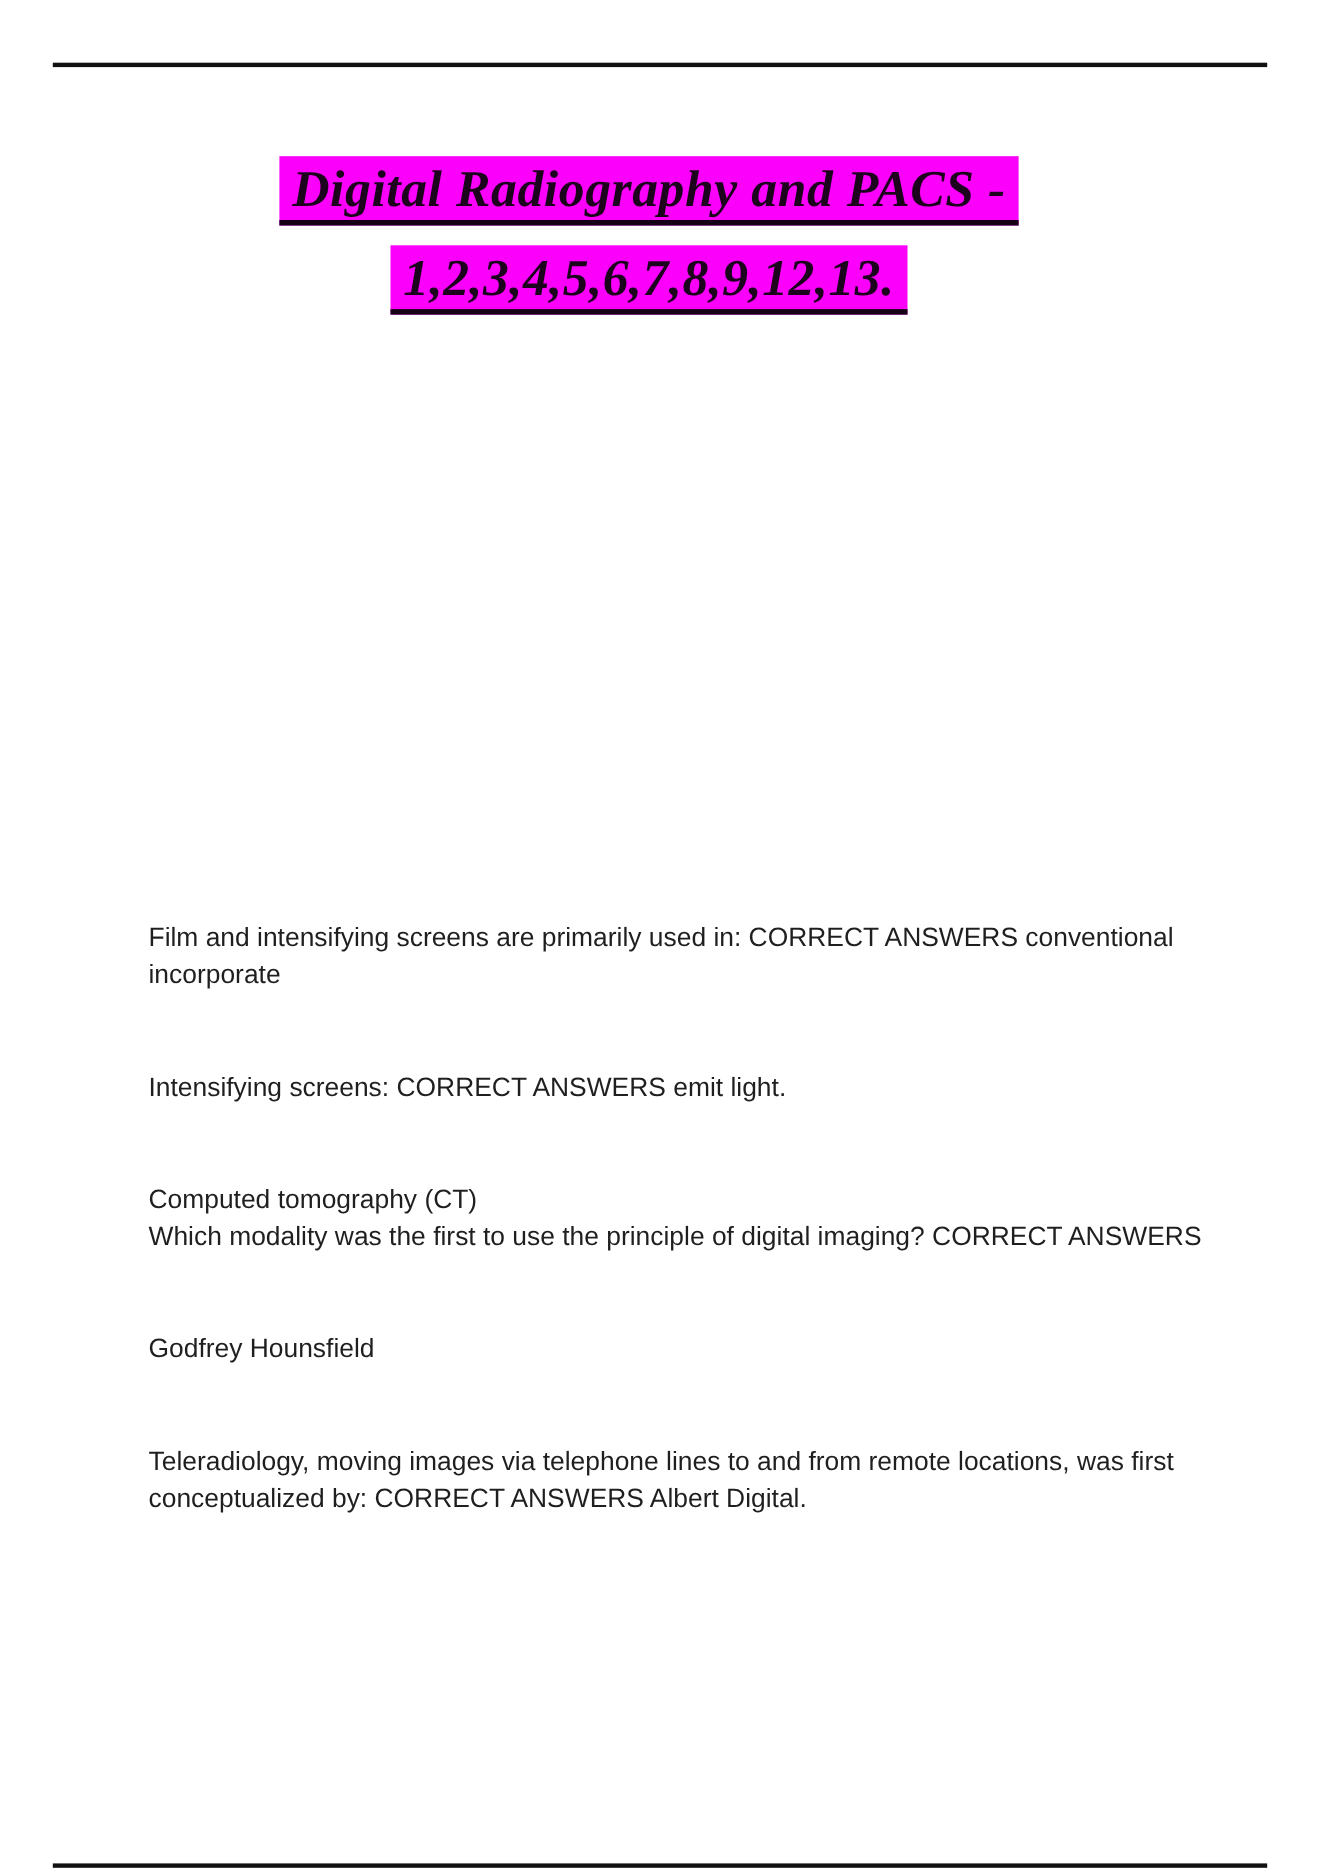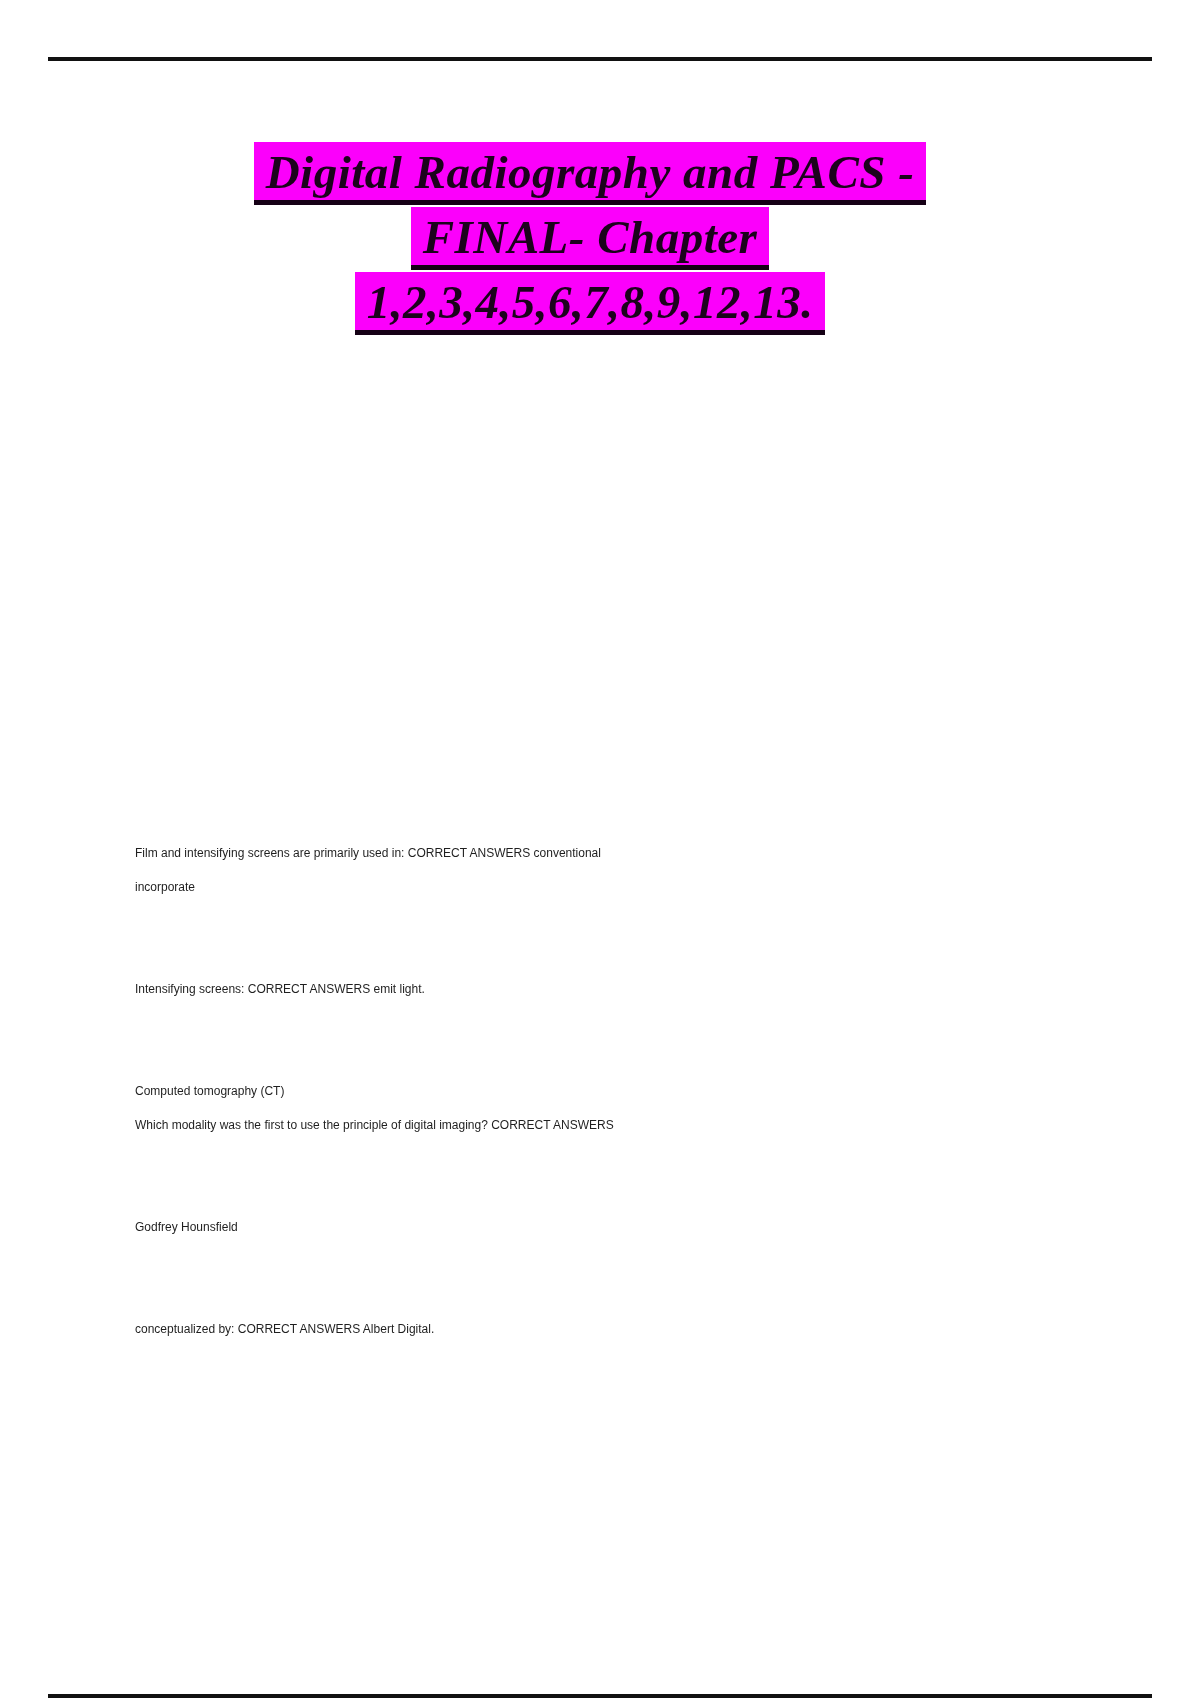--- a/index.html
+++ b/index.html
@@ -34,57 +34,56 @@
     font-family: "Liberation Serif", serif;
     font-weight: bold;
     font-style: italic;
     font-size: 47px;
     color: var(--title-color, #1c021c);
     letter-spacing: 0.5px;
     margin: 0;
   }
   .title-line {
     display: block;
-    margin-bottom: 2px;
+    margin-bottom: 18px;
     line-height: 0;         
   }
   .title-line .hl {
     display: inline-block;
     background: var(--highlight, #fb00fb);
     line-height: 56px;
     padding: 2px 12px 0 12px;
     border-bottom: 5px solid var(--underline-color, #150015);
   }
 
   .content {
     position: absolute;
     top: 836px;
     left: 135px;
     width: 960px;
-    font-size: 12px;
+    font-size: 24px;
     line-height: 34px;
     color: var(--body-color, #1f1f1f);
   }
   .paragraph {
     margin: 0 0 68px 0;
   }
   .para-line {
     display: block;
   }
 </style>
 </head>
 <body>
 
 <div class="page">
 
   <div class="rule rule-top"></div>
 
   <h1 class="title-block">
     <span class="title-line"><span class="hl">Digital Radiography and PACS -</span></span>
-    <span class="title-line"><span class="hl">FINAL- Chapter</span></span>
     <span class="title-line"><span class="hl">1,2,3,4,5,6,7,8,9,12,13.</span></span>
   </h1>
 
   <div class="content">
 
     <div class="paragraph">
       <span class="para-line">Film and intensifying screens are primarily used in: CORRECT ANSWERS conventional</span>
       <span class="para-line">incorporate</span>
     </div>
 
@@ -95,20 +94,21 @@
     <div class="paragraph">
       <span class="para-line">Computed tomography (CT)</span>
       <span class="para-line">Which modality was the first to use the principle of digital imaging? CORRECT ANSWERS</span>
     </div>
 
     <div class="paragraph">
       <span class="para-line">Godfrey Hounsfield</span>
     </div>
 
     <div class="paragraph">
+      <span class="para-line">Teleradiology, moving images via telephone lines to and from remote locations, was first</span>
       <span class="para-line">conceptualized by: CORRECT ANSWERS Albert Digital.</span>
     </div>
 
   </div>
 
   <div class="rule rule-bottom"></div>
 
 </div>
 
 </body></html>

